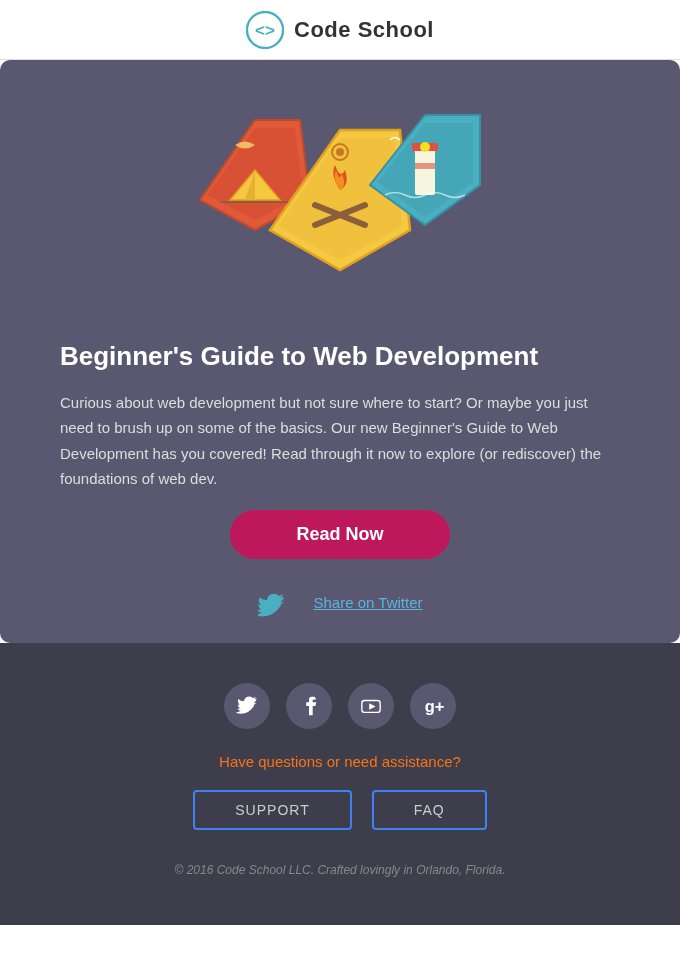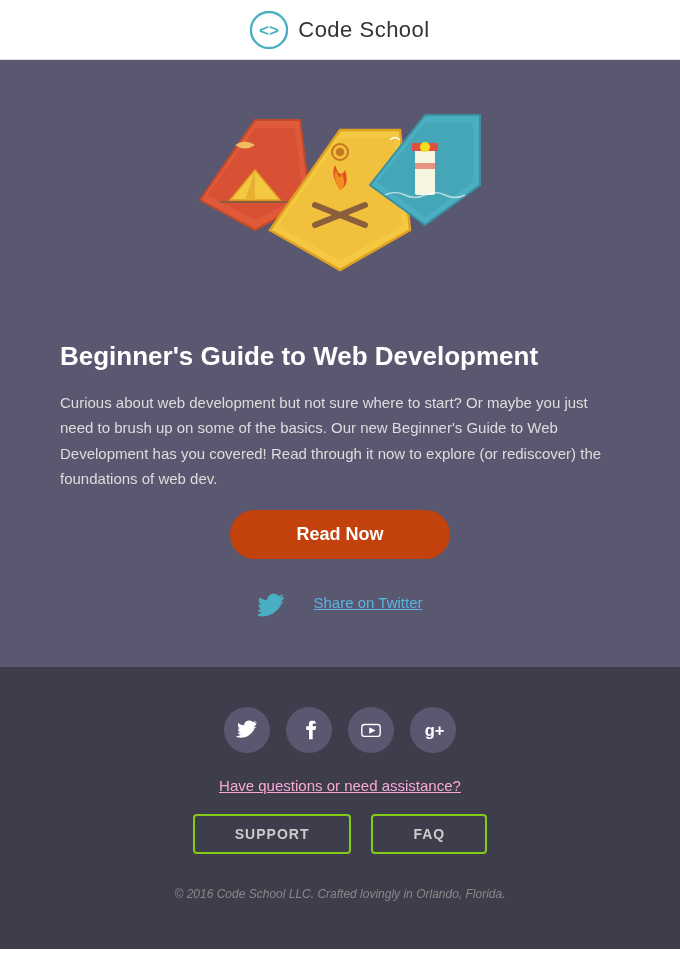--- a/index.html
+++ b/index.html
@@ -22,32 +22,33 @@
       display: flex;
       align-items: center;
       gap: 10px;
     }
     .logo-icon {
       width: 38px;
       height: 38px;
     }
     .logo-text {
       font-size: 22px;
-      font-weight: normal;
+      font-weight: bold;
       color: #333;
       letter-spacing: 0.5px;
     }
 
     
     .hero {
       background: #5a5870;
-      padding: 40px 60px 50px;
+      padding: 40px 60px 26px;
       text-align: left;
       position: relative;
       overflow: hidden;
+      border-radius: 10px;
     }
 
     
     .badges-container {
       display: flex;
       justify-content: center;
       margin-bottom: 30px;
     }
 
     .hero h1 {
@@ -61,21 +62,21 @@
       color: #ddd;
       font-size: 15px;
       line-height: 1.7;
       margin-bottom: 18px;
     }
 
     .btn-read-now {
       display: block;
       width: 220px;
       margin: 0 auto 30px;
-      background: #c2410c;
+      background: #be185d;
       color: #fff;
       text-align: center;
       padding: 14px 20px;
       border-radius: 30px;
       font-size: 18px;
       font-weight: bold;
       text-decoration: none;
       border: none;
       cursor: pointer;
     }
@@ -113,42 +114,41 @@
       background: #5a5870;
       display: flex;
       align-items: center;
       justify-content: center;
       cursor: pointer;
       color: #fff;
       font-size: 20px;
     }
 
     .footer-question {
-      color: #f9a8d4;
+      color: #f97316;
       font-size: 15px;
       margin-bottom: 20px;
-      text-decoration: underline;
     }
 
     .footer-buttons {
       display: flex;
       justify-content: center;
       gap: 20px;
       margin-bottom: 30px;
     }
     .footer-btn {
-      border: 2px solid #84cc16;
+      border: 2px solid #3b82f6;
       background: transparent;
       color: #ccc;
       padding: 10px 40px;
       font-size: 14px;
       letter-spacing: 1px;
       border-radius: 4px;
       cursor: pointer;
-      font-weight: bold;
+      font-weight: normal;
     }
 
     .footer-copy {
       color: #888;
       font-size: 12px;
       line-height: 1.8;
       margin-bottom: 14px;
       font-style: italic;
     }
   </style>

